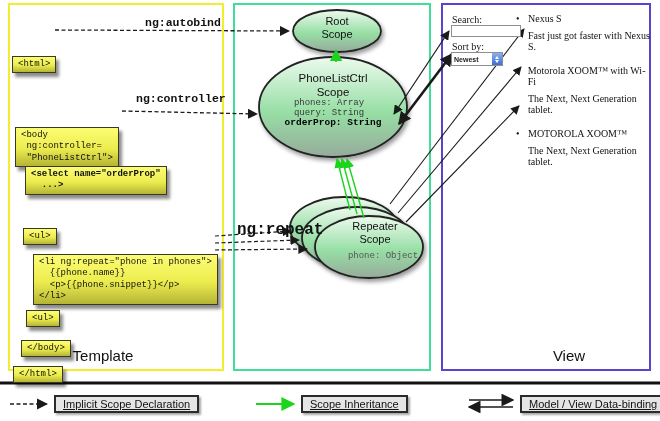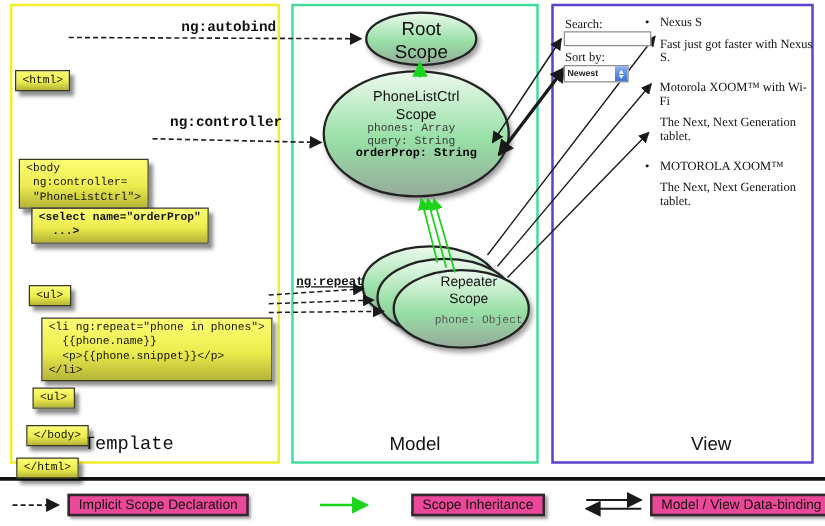--- a/index.html
+++ b/index.html
@@ -29,24 +29,24 @@
   .b-ul-open{left:23px;top:192px;}
   .b-li{left:33px;top:218px;}
   .b-ul-close{left:26px;top:274px;}
   .b-body-close{left:21px;top:304px;}
   .b-html-close{left:13px;top:330px;}
   
   .edgelabel{position:absolute;z-index:4;font-family:"Liberation Mono","DejaVu Sans Mono",monospace;
              font-weight:bold;color:#111;white-space:pre;}
   .l-autobind{left:145px;top:16px;font-size:11.5px;}
   .l-controller{left:136px;top:92px;font-size:11.5px;}
-  .l-repeat{left:237px;top:221px;font-size:10px;text-decoration:underline;}
+  .l-repeat{left:237px;top:221px;font-size:16px;}
   
   .scopetext{position:absolute;z-index:4;text-align:center;white-space:pre;color:#111;}
-  .t-root{left:292px;top:15px;width:90px;font-size:15px;line-height:1.2;}
+  .t-root{left:292px;top:15px;width:90px;font-size:11px;line-height:1.2;}
   .t-plc-title{left:258px;top:72px;width:150px;font-size:11.5px;line-height:1.2;}
   .t-plc-props{left:258px;top:99px;width:142px;font-size:9px;line-height:1.06;
                font-family:"Liberation Mono","DejaVu Sans Mono",monospace;color:#3a3a3a;}
   .t-plc-bold{left:258px;top:117px;width:150px;font-size:9.5px;font-weight:bold;
               font-family:"Liberation Mono","DejaVu Sans Mono",monospace;color:#000;}
   .t-rep-title{left:310px;top:220px;width:130px;font-size:11px;line-height:1.2;}
   .t-rep-prop{left:310px;top:251px;width:146px;font-size:9px;
               font-family:"Liberation Mono","DejaVu Sans Mono",monospace;color:#555;}
   
   .viewtext{position:absolute;z-index:4;font-family:"Liberation Serif",serif;color:#111;}
@@ -64,25 +64,25 @@
                  border-right:2.5px solid transparent;border-bottom:3px solid #fff;}
   .v-stepper .down{width:0;height:0;border-left:2.5px solid transparent;
                    border-right:2.5px solid transparent;border-top:3px solid #fff;}
   .v-items{position:absolute;z-index:4;left:516px;top:13px;width:134px;}
   .v-item{margin-bottom:13px;}
   .v-item-title{font-family:"Liberation Serif",serif;font-size:10px;color:#111;display:flex;}
   .v-bullet{width:12px;font-size:10px;}
   .v-item-desc{font-family:"Liberation Serif",serif;font-size:10px;color:#111;
                margin:6px 0 0 12px;}
   
-  .legendbox{position:absolute;z-index:4;top:395px;background:#ec4899;border:2px solid #2b2b2b;
+  .legendbox{position:absolute;z-index:4;top:395px;background:#e5e5e5;border:2px solid #2b2b2b;
              padding:1px 7px;font-size:11px;color:#111;white-space:nowrap;
-             box-shadow:2px 2px 2px rgba(0,0,0,0.35);}
+             box-shadow:2px 2px 2px rgba(0,0,0,0.35);text-decoration:underline;}
   .g-implicit{left:54px;}
-  .g-inherit{left:301px;margin-left:28px;}
+  .g-inherit{left:301px;}
   .g-binding{left:520px;}
 </style>
 </head>
 <body>
 
 <div class="stage">
 
   <div class="panel panel-template"></div>
   <div class="panel panel-model"></div>
   <div class="panel panel-view"></div>
@@ -133,22 +133,21 @@
     <line x1="398" y1="213" x2="521" y2="67" stroke="#1a1a1a" stroke-width="1.1" marker-end="url(#ah)"></line>
     <line x1="406" y1="222" x2="519" y2="106" stroke="#1a1a1a" stroke-width="1.1" marker-end="url(#ah)"></line>
 
     <line x1="0" y1="383" x2="660" y2="383" stroke="#111" stroke-width="3"></line>
     <line x1="10" y1="404" x2="47" y2="404" stroke="#1c1c1c" stroke-width="1.4" stroke-dasharray="4 2.5" marker-end="url(#ah)"></line>
     <line x1="256" y1="404" x2="294" y2="404" stroke="#1bd41b" stroke-width="2" marker-end="url(#ahGreen)"></line>
     <line x1="469" y1="400" x2="513" y2="400" stroke="#1a1a1a" stroke-width="1.6" marker-end="url(#ah)"></line>
     <line x1="513" y1="407" x2="469" y2="407" stroke="#1a1a1a" stroke-width="1.6" marker-end="url(#ah)"></line>
   </svg>
 
-  <div class="panel-label" style="left:17px;width:172px;font-family:Liberation Mono, monospace;">Template</div>
-  <div class="panel-label" style="left:233px;width:198px;">Model</div>
+  <div class="panel-label" style="left:17px;width:172px;">Template</div>
   <div class="panel-label" style="left:441px;width:210px;padding-left:23px;">View</div>
 
   <div class="codebox b-html-open">&lt;html&gt;</div>
   <div class="codebox b-body-open">&lt;body
  ng:controller=
  "PhoneListCtrl"&gt;</div>
   <div class="codebox bold b-select">&lt;select name="orderProp"
   ...&gt;</div>
   <div class="codebox b-ul-open">&lt;ul&gt;</div>
   <div class="codebox b-li">&lt;li ng:repeat="phone in phones"&gt;

